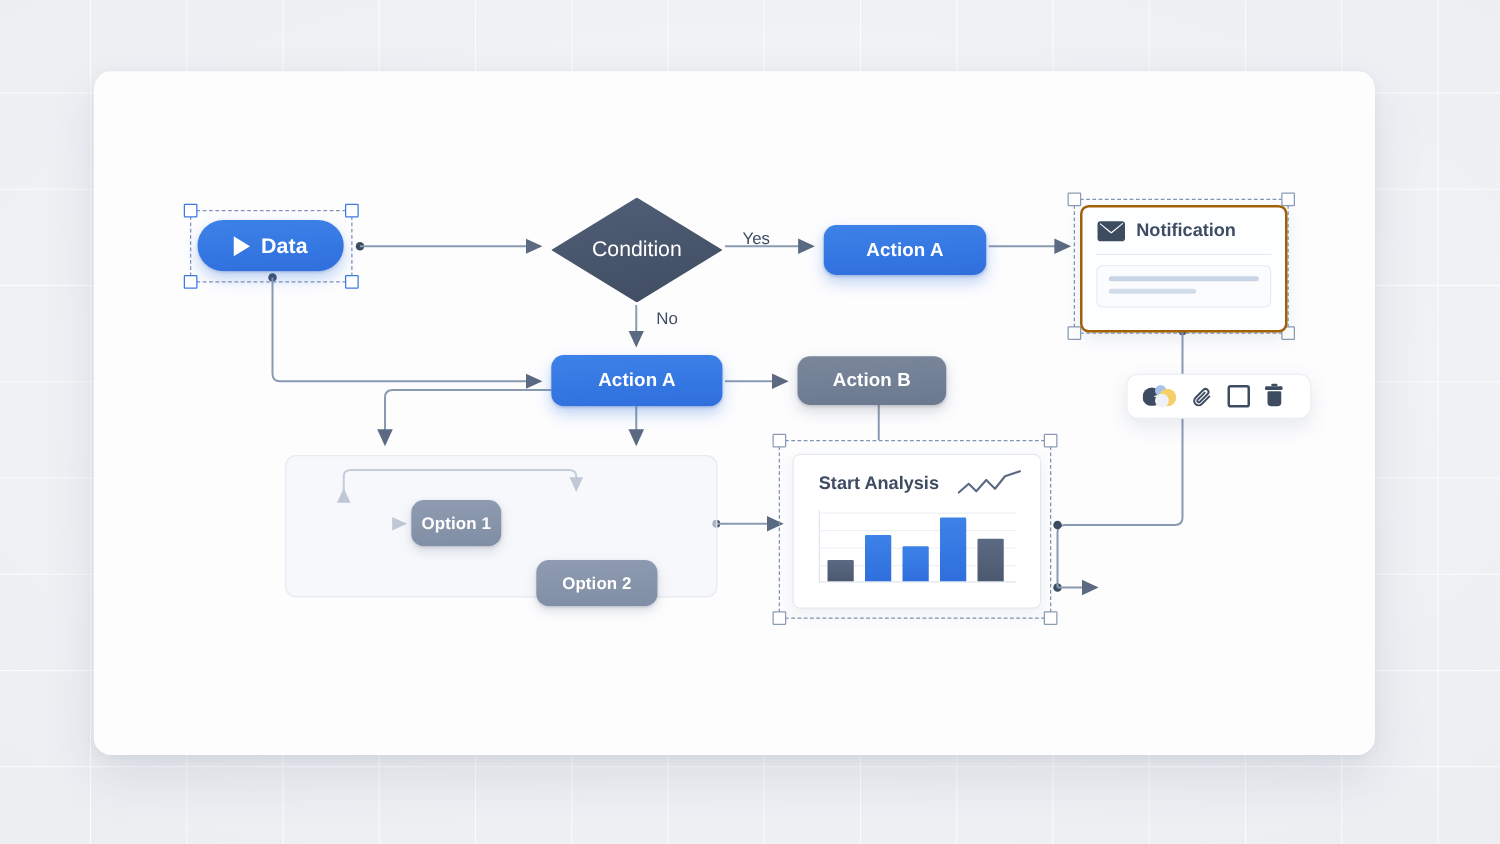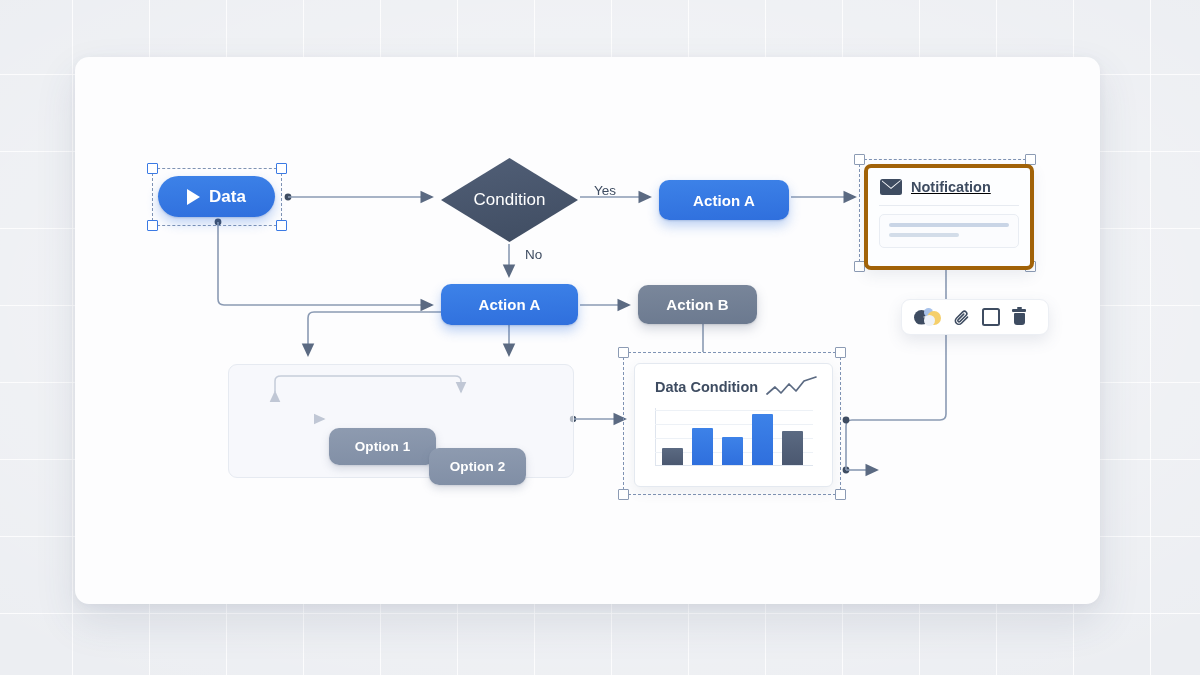--- a/index.html
+++ b/index.html
@@ -87,23 +87,22 @@
     background:linear-gradient(170deg,#515f77 0%,#3f4c61 100%);
     clip-path:polygon(50% 0,100% 50%,50% 100%,0 50%);
     filter:drop-shadow(0 7px 10px rgba(62,76,97,.25));}
   .diamond-label{position:relative;color:#fff;font-size:17px;font-weight:400;}
 
   .edge-label{position:absolute;color:#3e4c61;font-size:13.5px;font-weight:500;}
 
   
   #notification-card{
     position:absolute;left:864px;top:164px;width:162px;height:98px;
-    background:#fdfeff;border:4px solid #a16207;border-radius:7px;
+    background:#fdfeff;border:2px solid #a16207;border-radius:7px;
     box-shadow:0 6px 14px rgba(80,95,125,.10);
-    text-decoration:underline;
   }
   .notif-head{display:flex;align-items:center;gap:9px;padding:11px 12px 0 12px;}
   .env{position:relative;width:22px;height:16px;background:#3e4c61;border-radius:2.5px;flex:0 0 auto;}
   .env:after{content:"";position:absolute;left:1.5px;top:1px;width:19px;height:9px;
     background:#fdfeff;clip-path:polygon(0 0,50% 85%,100% 0,100% 12%,50% 100%,0 12%);}
   .notif-title{color:#3e4c61;font-size:14.5px;font-weight:600;}
   .notif-div{margin:10px 11px 0 11px;height:1px;background:#e7ebf1;}
   .notif-box{margin:8px 11px 0 11px;height:34px;border:1px solid #e9edf3;border-radius:5px;
              background:#fbfcfe;padding:8px 9px 0 9px;box-sizing:border-box;}
   .ph{height:4px;border-radius:2px;background:#c9d5e6;}
@@ -149,21 +148,21 @@
   .bars{position:absolute;left:7px;right:0;bottom:1px;top:0;display:flex;align-items:flex-end;gap:9px;}
   .bar{width:21px;border-radius:1px 1px 0 0;}
   .bar.blue{background:linear-gradient(180deg,#3d82e8,#2f6fdd);}
   .bar.dark{background:linear-gradient(180deg,#5b6a82,#4b5870);}
 
   
   #action-a-top{left:659px;top:180px;width:130px;height:40px;}
   #action-a-mid{left:441px;top:284px;width:137px;height:41px;}
   #action-b{left:638px;top:285px;width:119px;height:39px;}
   #process-1{left:177px;top:400px;width:139px;height:37px;}
-  #option-1{left:329px;top:400px;width:107px;height:37px;margin-top:28px;}
+  #option-1{left:329px;top:400px;width:72px;height:37px;}
   #option-2{left:429px;top:400px;width:97px;height:37px;margin-top:48px;}
   #end-node{left:886px;top:450px;width:117px;height:40px;}
 </style>
 </head>
 <body>
 
 <div id="stage">
 
   <div class="bg-grid"></div>
   <div class="bg-vignette"></div>
@@ -292,21 +291,21 @@
     <span class="lbl-15">Option 2</span>
   </div>
 
   <div class="sel" style="left:623px;top:352px;width:218px;height:143px;">
     <div class="handle tl grey"></div>
     <div class="handle tr grey"></div>
     <div class="handle bl grey"></div>
     <div class="handle br grey"></div>
   </div>
   <div id="chart-card">
-    <span class="chart-title">Data Condition</span>
+    <span class="chart-title">Start Analysis</span>
     <span class="spark">
       <svg width="52" height="24" viewBox="0 0 52 24" fill="none" stroke="#5b6a82" stroke-width="1.7" stroke-linejoin="round" stroke-linecap="round">
         <path d="M1,18 L9,11 L15,17 L23,8 L30,15 L38,5 L50,1"></path>
       </svg>
     </span>
     <div class="plot">
       <div class="axisv"></div>
       <div class="axish"></div>
       <div class="gridline" style="top:2px;"></div>
       <div class="gridline" style="top:16px;"></div>

